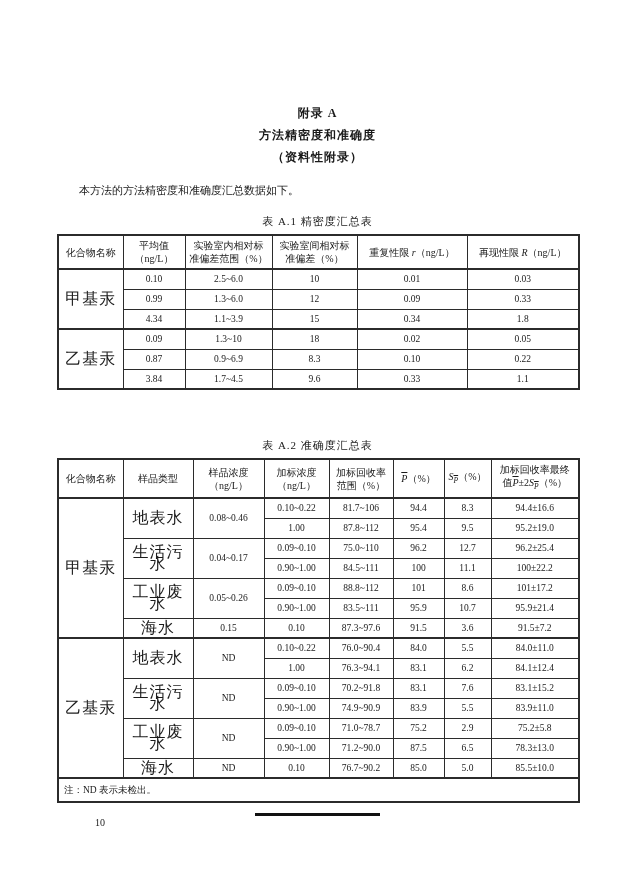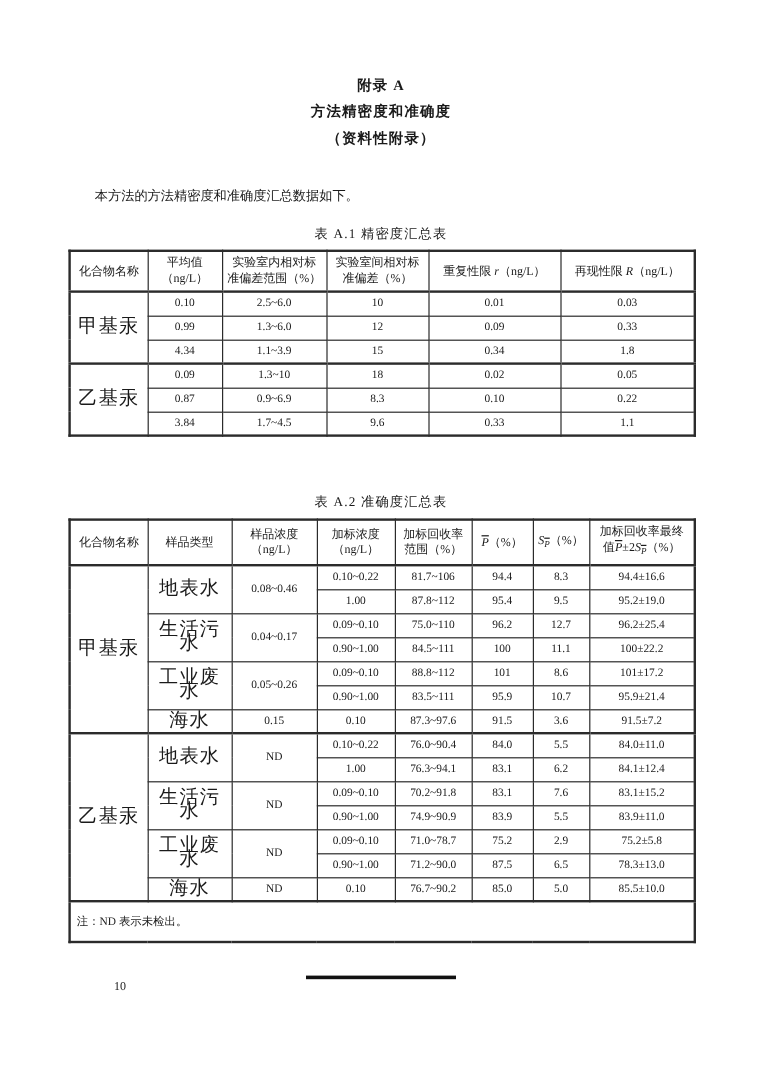--- a/index.html
+++ b/index.html
@@ -9,32 +9,32 @@
     color: #1a1a1a;
   }
   .page {
     position: relative;
     width: 635px;
     height: 896px;
     background: #ffffff;
     overflow: hidden;
   }
   .content {
-    padding: 65px 57px 0 57px;
+    padding: 107px 57px 0 57px;
   }
   .h-line {
     text-align: center;
     font-size: 12px;
     font-weight: bold;
     line-height: 13px;
     margin-bottom: 9px;
     letter-spacing: 1px;
   }
   .intro {
-    margin-top: 35px;
+    margin-top: 19px;
     font-size: 11px;
     line-height: 14px;
     text-indent: 2em;
   }
   .table-title {
     text-align: center;
     font-size: 11px;
     font-weight: normal;
     line-height: 14px;
     margin-top: 17px;
@@ -64,21 +64,21 @@
   tbody td {
     height: 20px;
     text-align: center;
     vertical-align: middle;
     padding: 0 2px;
     line-height: 12px;
   }
   td.compound, td.sample-type { font-size: 16px; letter-spacing: 1px; }
   tr.group-sep td { border-top: 2px solid #2b2b2b; }
   tfoot td {
-    height: 34px;
+    height: 24px;
     text-align: left;
     vertical-align: middle;
     padding: 0 5px;
     font-size: 9.5px;
     border-top-width: 2px;
   }
   .sym { font-style: italic; font-family: "Liberation Serif", serif; }
   .ov { text-decoration: overline; }
   sub.psub { font-size: 7px; }
   sub.psub .sym { font-size: 7.5px; }

